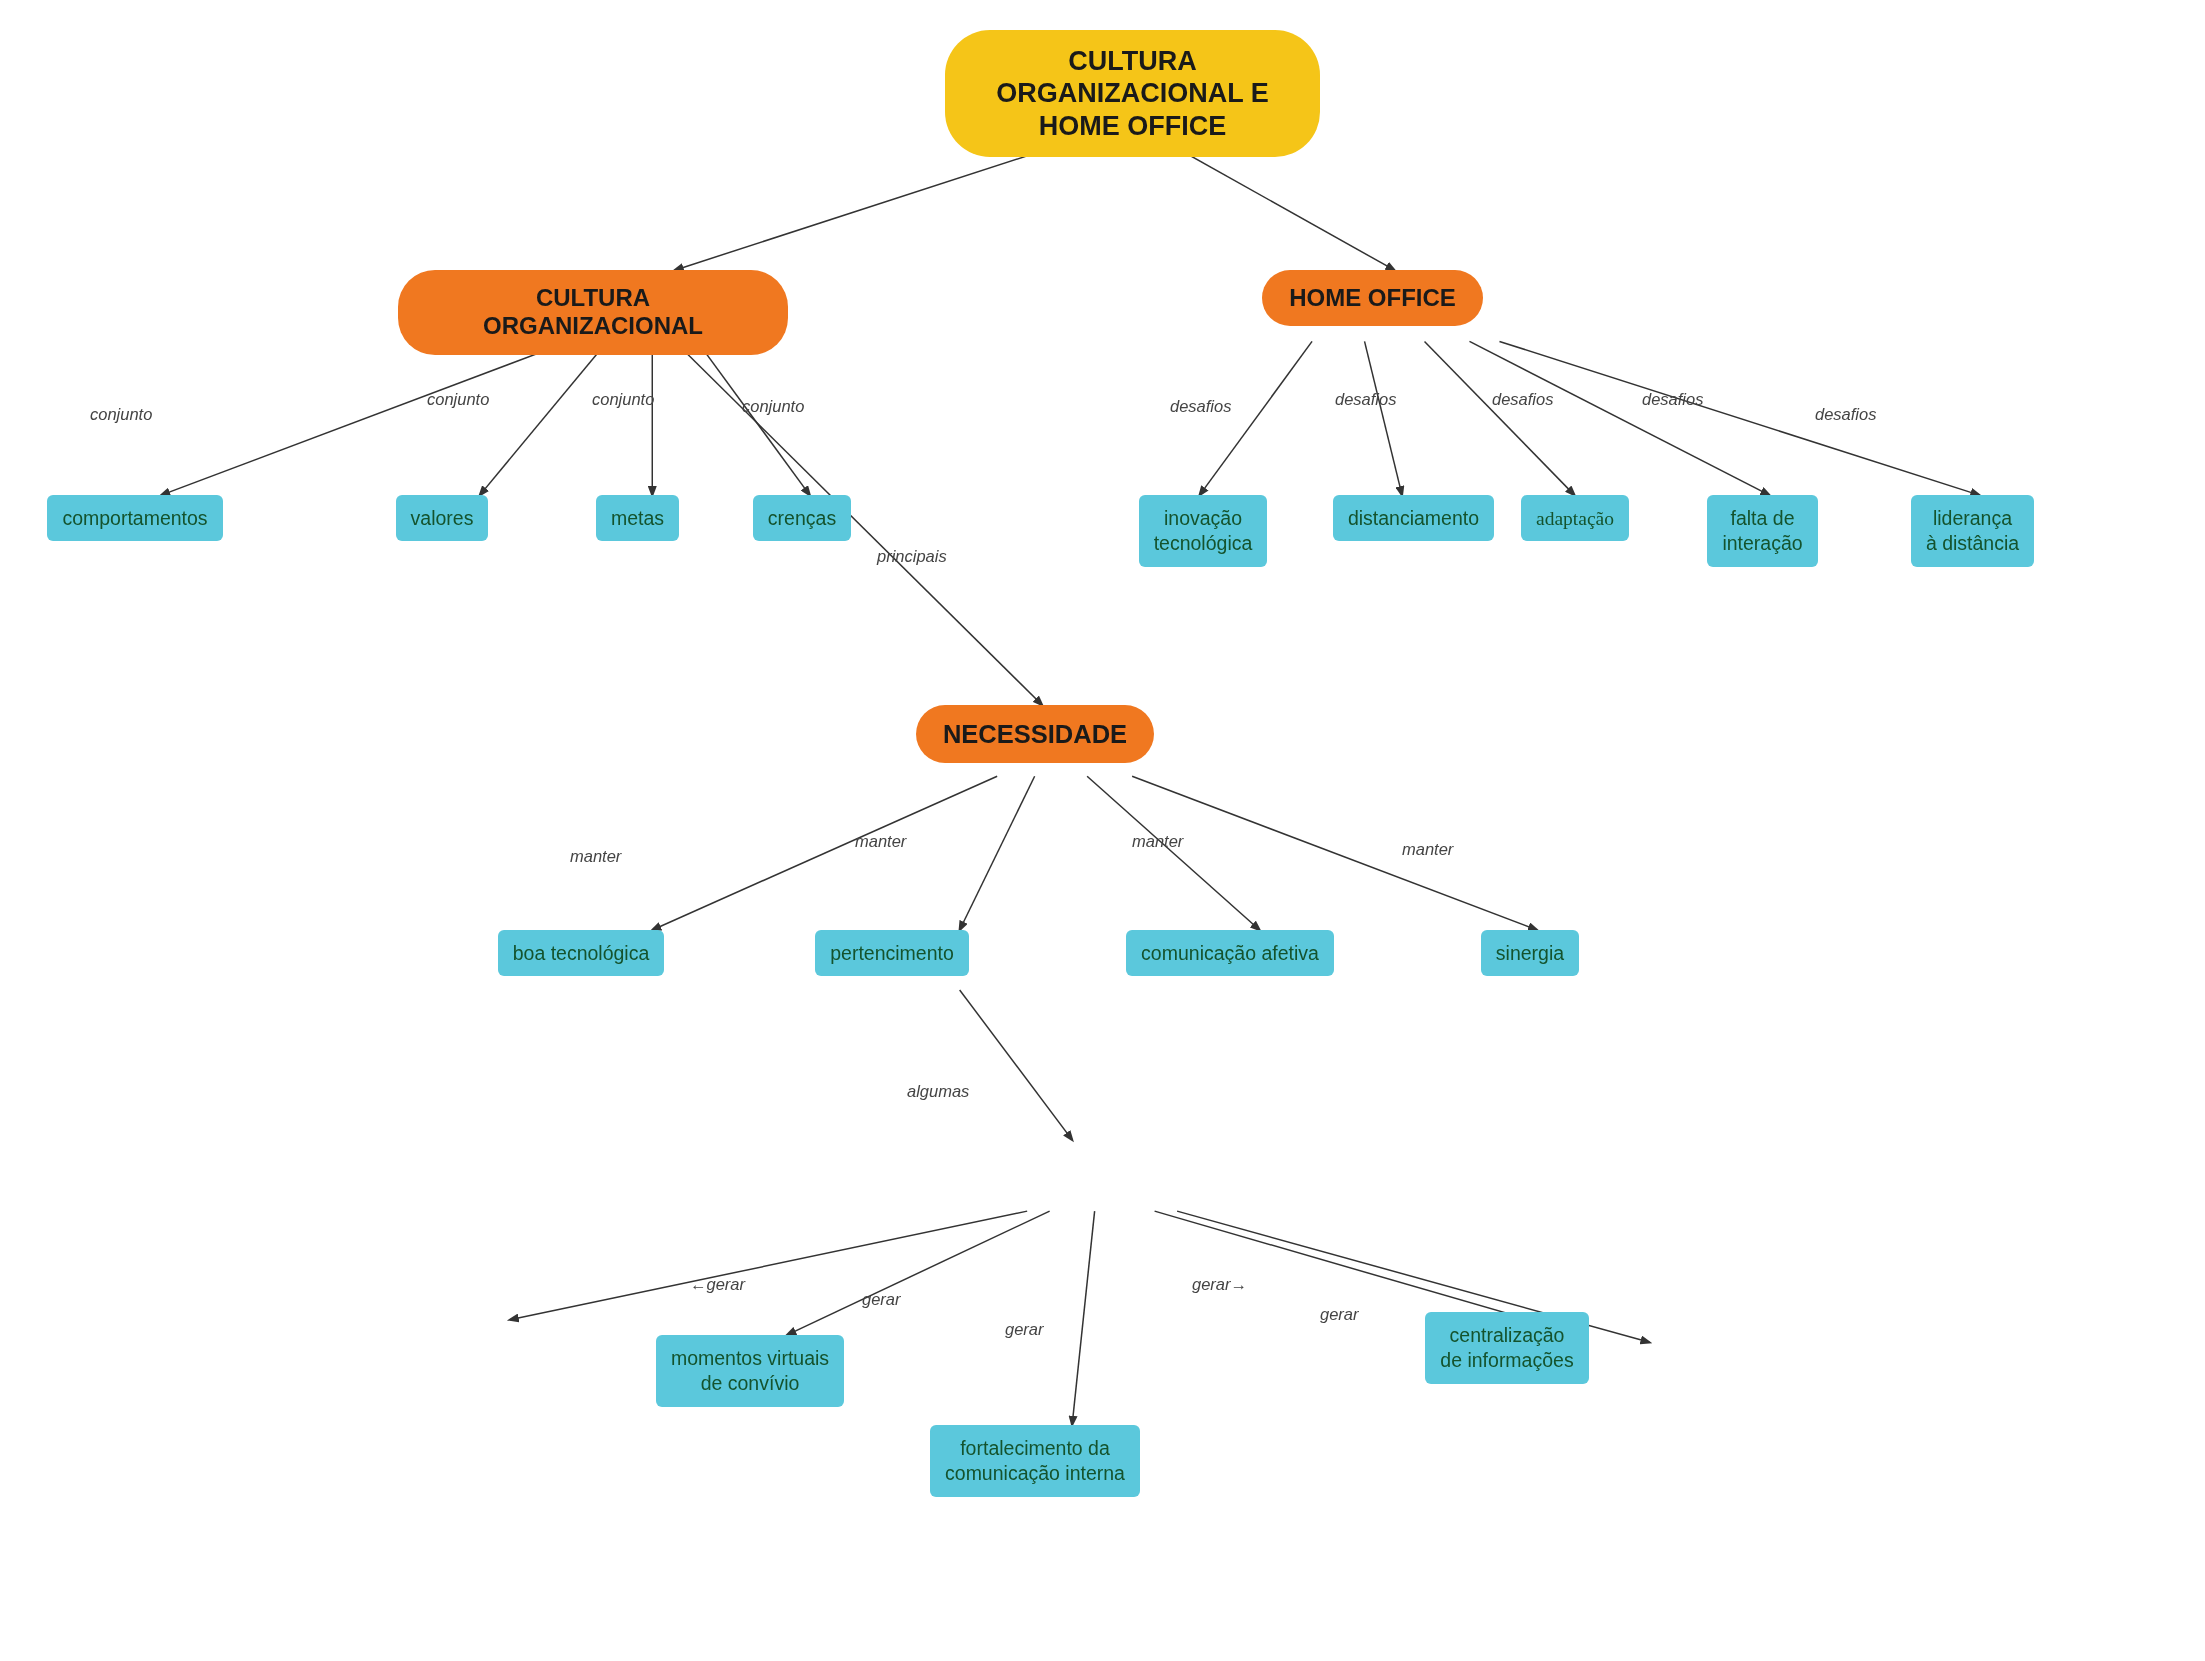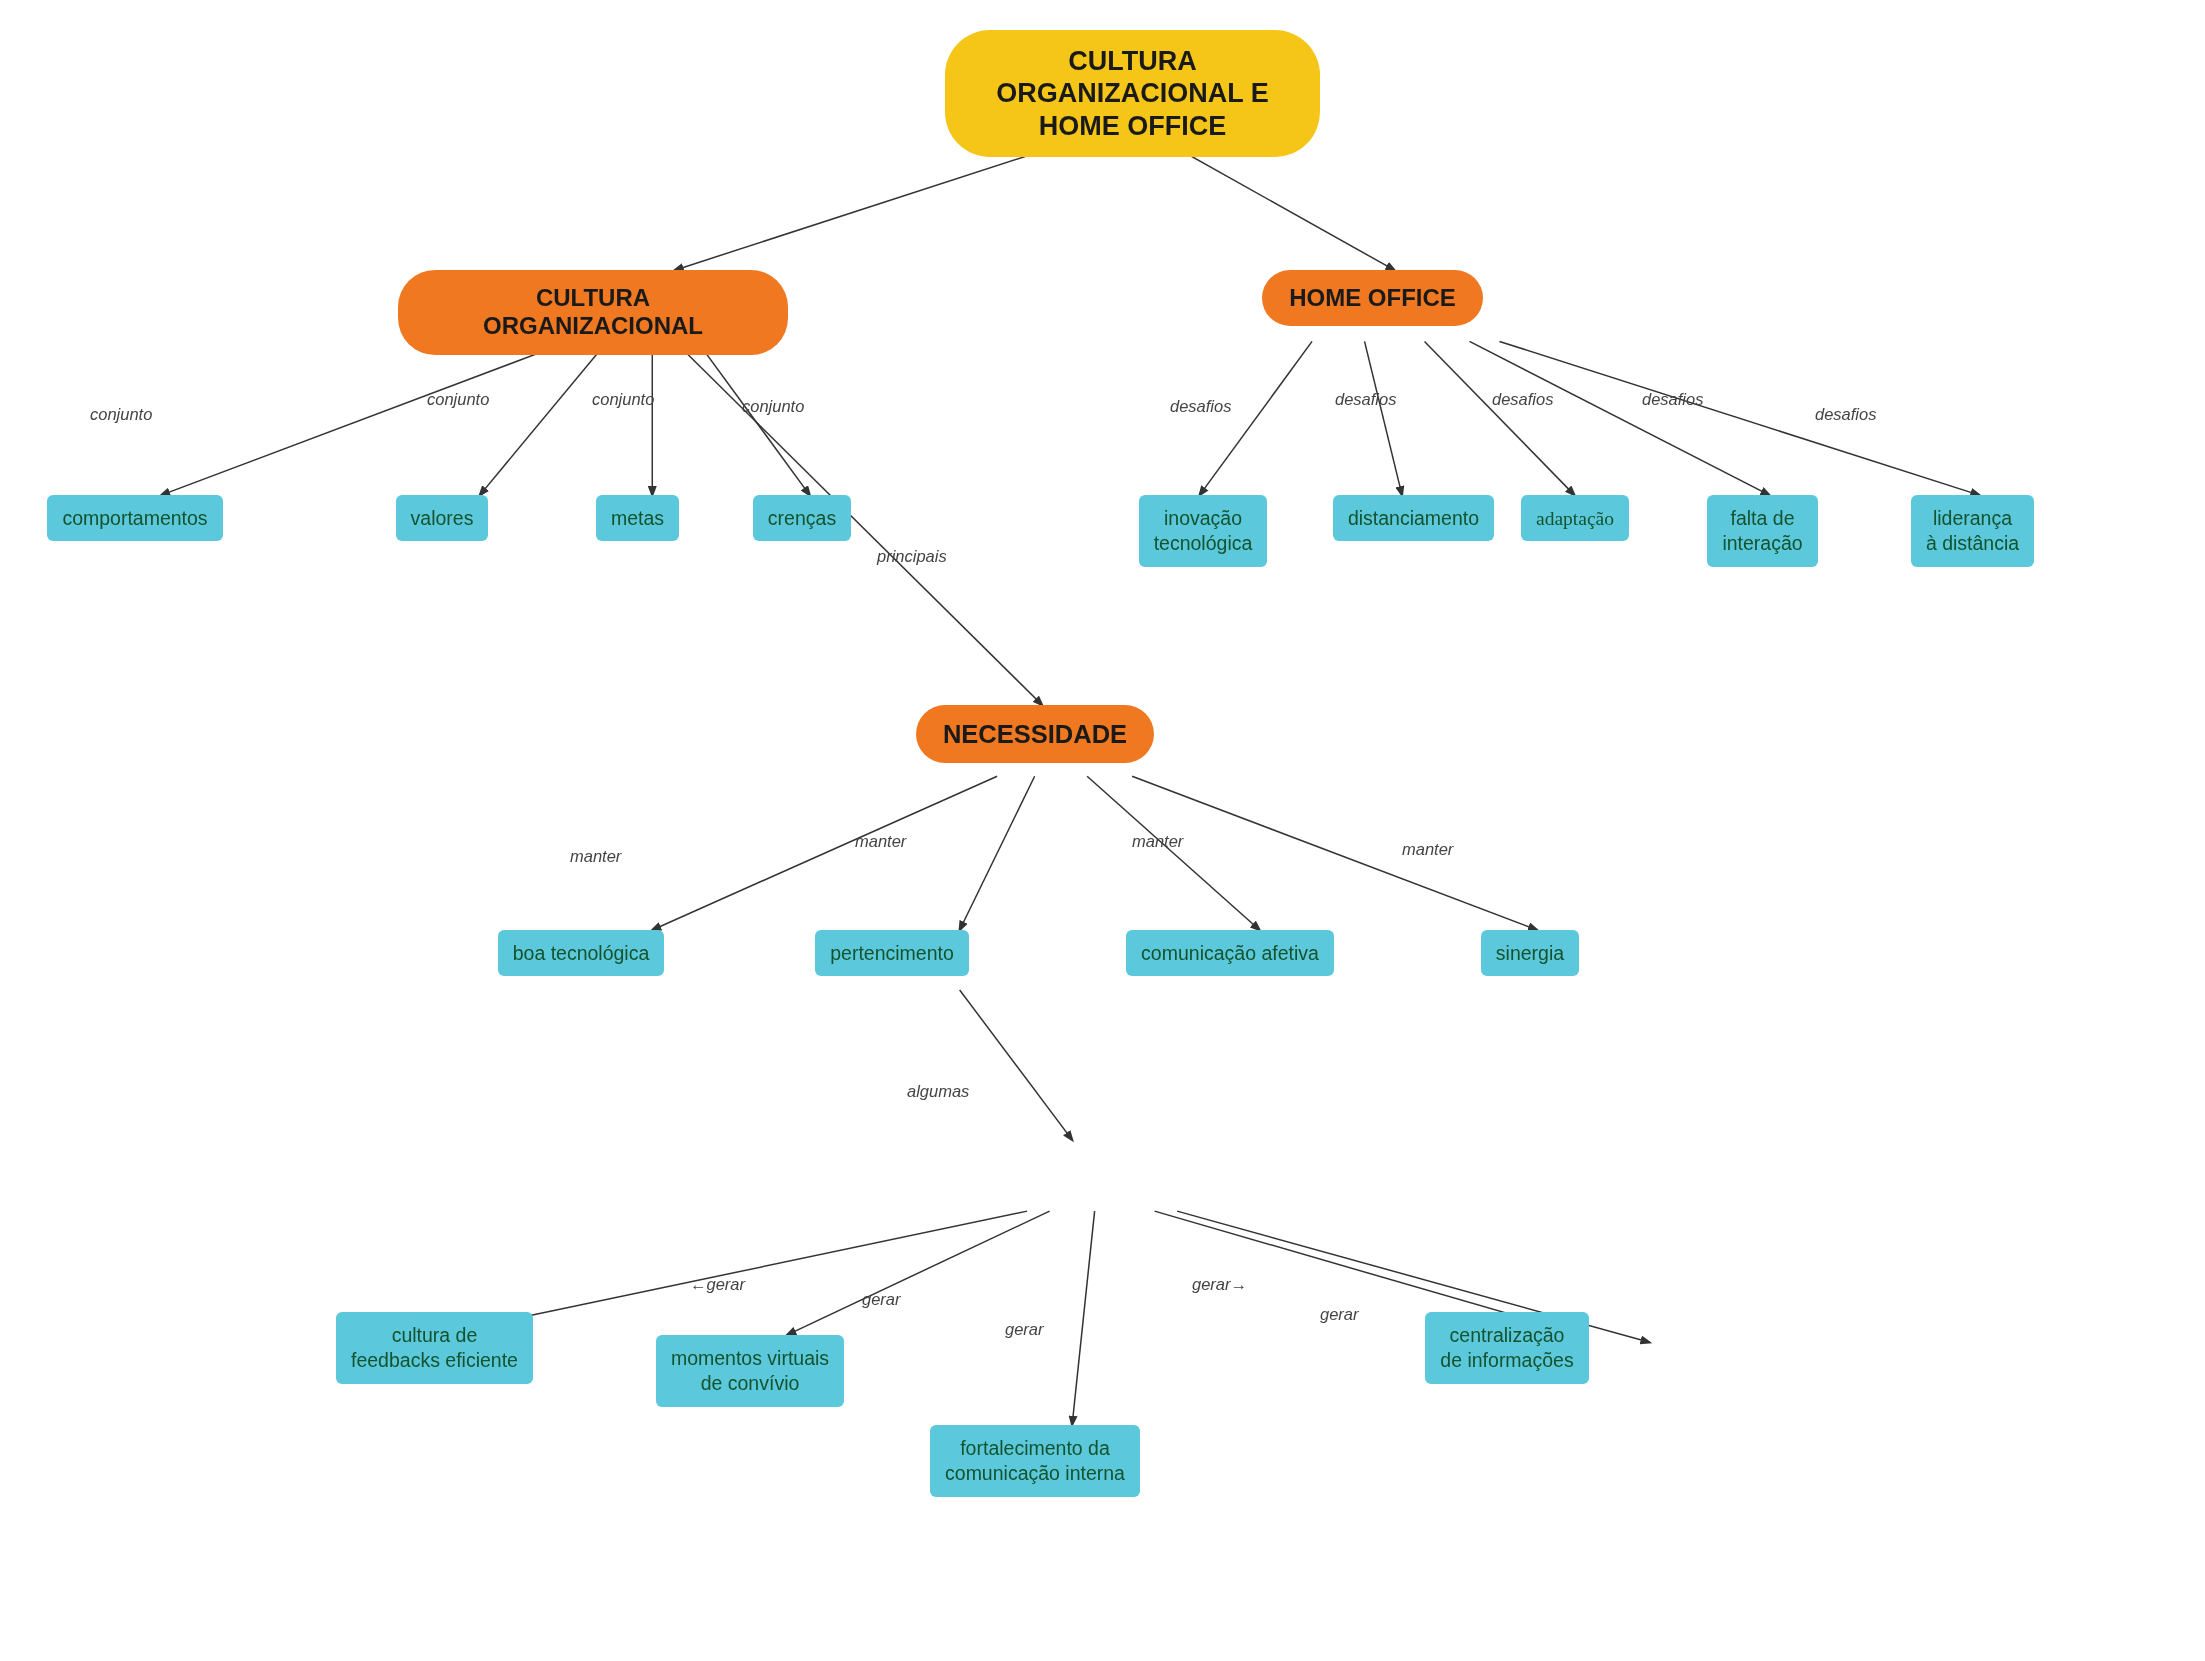--- a/index.html
+++ b/index.html
@@ -234,23 +234,20 @@
 
   <div class="edge-label" style="left:907px; top:1050px;margin-top:32px;">algumas</div>
 
 
   <div class="edge-label" style="left:690px; top:1275px;">←gerar</div>
   <div class="edge-label" style="left:862px; top:1290px;">gerar</div>
   <div class="edge-label" style="left:1005px; top:1320px;">gerar</div>
   <div class="edge-label" style="left:1192px; top:1275px;">gerar→</div>
   <div class="edge-label" style="left:1320px; top:1305px;">gerar</div>
 
-  <div class="node" style="left:322px; top:1312px; width:225px;">
-    <div class="node-rect-blue">cultura de<br>feedbacks eficiente</div>
-  </div>
 
   <div class="node" style="left:645px; top:1335px; width:210px;">
     <div class="node-rect-blue">momentos virtuais<br>de convívio</div>
   </div>
 
   <div class="node" style="left:915px; top:1425px; width:240px;">
     <div class="node-rect-blue">fortalecimento da<br>comunicação interna</div>
   </div>
 
   <div class="node" style="left:1402px; top:1312px; width:210px;">

